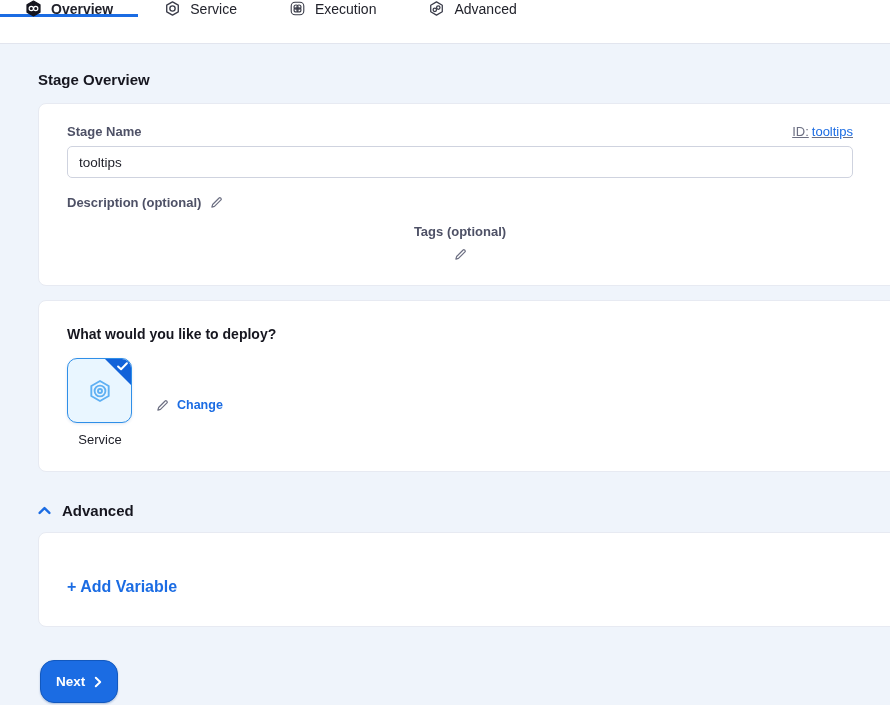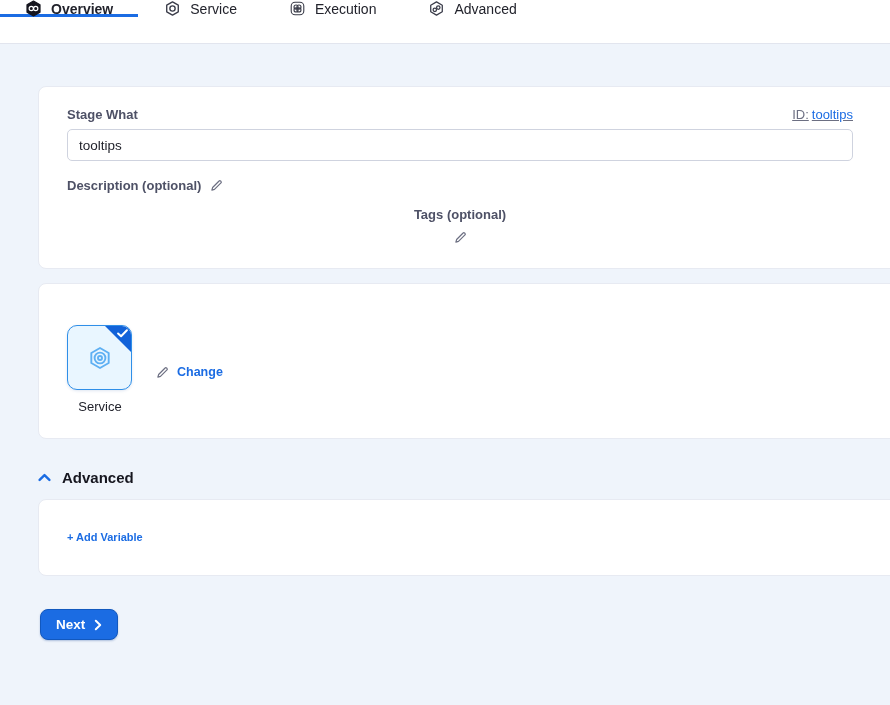--- a/index.html
+++ b/index.html
@@ -90,28 +90,28 @@
   .changelink .label{font-size:12.5px;font-weight:600;color:var(--primary);}
 
   .advhead{
     display:flex;align-items:center;gap:11px;margin:30px 0 0 38px;cursor:pointer;
   }
   .advhead .chev{width:13px;height:9px;display:inline-flex;}
   .advhead .label{font-size:15px;font-weight:700;color:var(--text_dark);}
 
   .card3{margin-top:13px;padding:26px 50px 30px 28px;}
   .addvar{
-    display:inline-block;margin-top:5px;font-size:11px;font-weight:600;
+    display:inline-block;margin-top:19px;font-size:16px;font-weight:600;
     color:var(--primary);text-decoration:none;cursor:pointer;
   }
 
   .nextbtn{
     display:flex;align-items:center;gap:9px;margin:33px 0 0 40px;
-    height:31px;padding:0 15px;background:var(--primary);color:#fff;
-    border:1px solid #1258be;border-radius:8px;font-size:13.5px;font-weight:700;
+    height:43px;padding:0 15px;background:var(--primary);color:#fff;
+    border:1px solid #1258be;border-radius:14px;font-size:13.5px;font-weight:700;
     font-family:"Liberation Sans", sans-serif;cursor:pointer;
     box-shadow:0 1px 2px rgba(20,70,150,.3);
   }
   .nextbtn .chevr{width:8px;height:12px;display:inline-flex;}
 </style>
 </head>
 <body>
 
 <div class="screen">
 
@@ -154,24 +154,25 @@
             <circle cx="8" cy="11.6" r="2"></circle>
             <circle cx="12.1" cy="8.9" r="2"></circle>
           </svg>
       </span>
       <span class="tablabel">Advanced</span>
     </div>
   </nav>
 
   <main class="content">
 
+    <h1 class="section-title">Stage Overview</h1>
 
     <section class="card card1">
       <div class="fieldrow-top">
-        <label class="field-label">Stage What</label>
+        <label class="field-label">Stage Name</label>
         <div class="idwrap"><span>ID:</span><a href="#">tooltips</a></div>
       </div>
       <input class="text-input" type="text" value="tooltips" style="">
       <div class="optrow">
         <span>Description (optional)</span>
         <span class="pencil">
           <svg viewBox="0 0 14 14" fill="none" stroke="currentColor" stroke-width="1.3" stroke-linecap="round" stroke-linejoin="round">
               <path d="M2 12 L2.8 9.2 L9.8 2.2 a1.1 1.1 0 0 1 1.6 0 l0.4 0.4 a1.1 1.1 0 0 1 0 1.6 L4.8 11.2 Z"></path>
             </svg>
         </span>
@@ -180,20 +181,21 @@
         <span>Tags (optional)</span>
         <span class="pencil">
           <svg viewBox="0 0 14 14" fill="none" stroke="currentColor" stroke-width="1.3" stroke-linecap="round" stroke-linejoin="round">
               <path d="M2 12 L2.8 9.2 L9.8 2.2 a1.1 1.1 0 0 1 1.6 0 l0.4 0.4 a1.1 1.1 0 0 1 0 1.6 L4.8 11.2 Z"></path>
             </svg>
         </span>
       </div>
     </section>
 
     <section class="card card2">
+      <h2 class="card-title">What would you like to deploy?</h2>
       <div class="deployrow">
         <div class="thumbwrap">
           <div class="thumb">
             <span class="hexwrap">
               <svg viewBox="0 0 34 34" fill="none" stroke="#5fb0f3" stroke-width="1.8" stroke-linejoin="round">
                   <path d="M17 7.6 L25.2 12.3 V21.7 L17 26.4 L8.8 21.7 V12.3 Z"></path>
                   <circle cx="17" cy="17" r="5.1"></circle>
                   <circle cx="17" cy="17" r="1.9"></circle>
                 </svg>
             </span>

